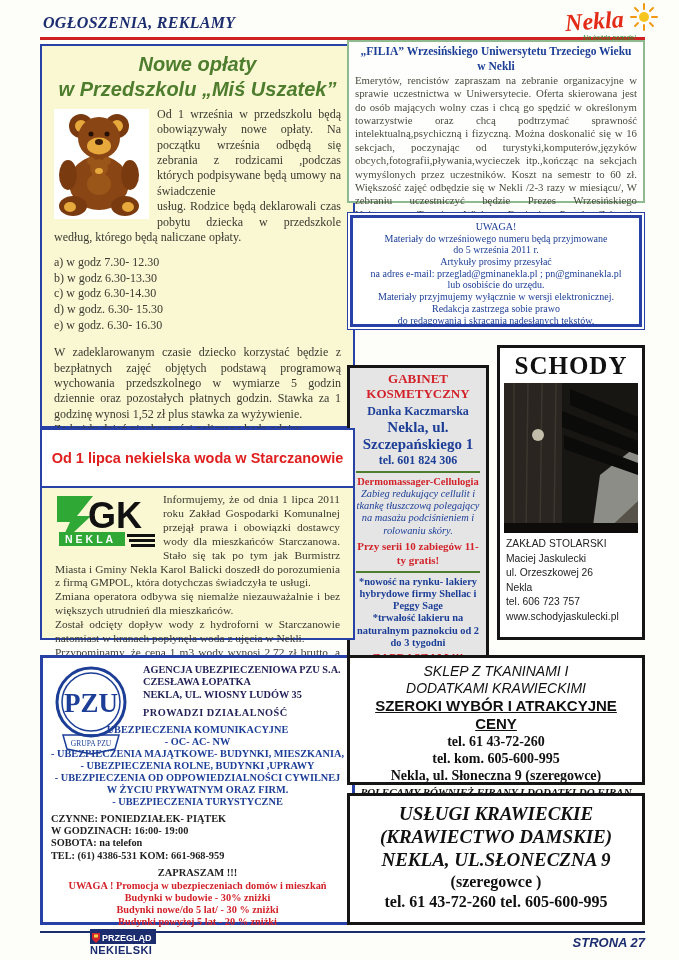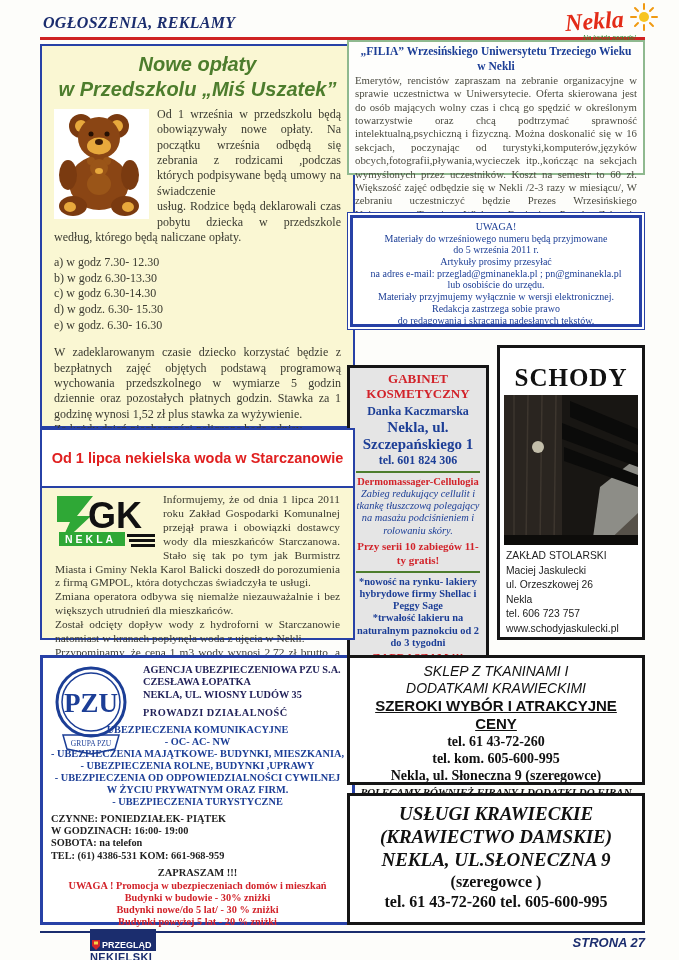--- a/index.html
+++ b/index.html
@@ -24,21 +24,21 @@
     border:2px solid #2741a6; padding:6px 12px 4px; }
   .prz-title { text-align:center; font-family:"Liberation Sans", sans-serif; font-weight:bold;
     font-style:italic; font-size:20px; line-height:1.25; color:#4d7d2d; }
   .prz-body { margin-top:5px; font-size:12px; line-height:1.28; color:#3a3a30; text-align:justify; }
   .bear { float:left; width:95px; height:110px; margin:2px 8px 2px 0; background:#fff; }
   .prz-list { clear:none; font-size:12px; line-height:1.3; color:#3a3a30; margin-top:10px; }
   .prz-par3 { margin-top:12px; font-size:12px; line-height:1.28; color:#3a3a30; text-align:justify; }
   .prz-sign { margin-top:10px; text-align:right; font-size:12.5px; color:#3a3a30; padding-right:4px; }
 
   
-  .filia { left:347px; top:40px; width:298px; height:135px; border:2px solid #8fb98f;
+  .filia { left:347px; top:40px; width:298px; height:163px; border:2px solid #8fb98f;
     background:#fefefc; padding:2px 6px; }
   .filia-title { text-align:center; font-weight:bold; font-size:11.5px; color:#1c3e96; line-height:1.3; }
   .filia-body { font-size:10.8px; line-height:1.24; color:#4b4b40; text-align:justify; }
   .filia-row { display:flex; font-size:10.8px; color:#4b4b40; }
   .filia-row .nok { flex:0 0 auto; }
   .filia-row .close1 { flex:1; text-align:center; }
   .filia-sign { text-align:center; font-size:10.8px; color:#4b4b40; }
 
   
   .uwaga { left:347px; top:212px; width:298px; height:118px; border:1px solid #2741a6;
@@ -57,21 +57,21 @@
   .gab-treat { font-weight:bold; font-size:10.5px; color:#d2232a; }
   .gab-desc { font-weight:normal; font-style:italic; font-size:10.4px; line-height:1.18; color:#1c3e96; margin-top:1px; }
   .gab-promo { font-weight:bold; font-size:11px; line-height:1.3; color:#d2232a; margin-top:2px; }
   .gab-nov { font-weight:bold; font-size:10.4px; line-height:1.18; color:#1c3e96; }
   .gab-invite { font-weight:bold; font-size:12px; color:#d2232a; margin-top:2px; }
 
   
   .schody { left:497px; top:345px; width:148px; height:295px; border:3px solid #151515;
     background:#fff; padding:4px 4px; }
   .schody-title { text-align:center; font-family:"Liberation Serif", serif; font-weight:bold;
-    font-size:25px; color:#111; letter-spacing:1px;margin-top:12px; }
+    font-size:25px; color:#111; letter-spacing:1px; }
   .schody-photo { display:block; margin:3px auto 4px; }
   .schody-lines { font-family:"Liberation Sans", sans-serif; font-size:10.3px; line-height:1.42;
     color:#222; padding-left:2px; }
 
   
   .woda { left:40px; top:428px; width:315px; height:212px; border:2px solid #2741a6; background:#faf7d3; }
   .woda-title { background:#fff; border-bottom:2px solid #2741a6; text-align:center;
     font-family:"Liberation Sans", sans-serif; font-weight:bold; font-size:14.5px; color:#e02020;
     padding:20px 2px; }
   .woda-body { padding:5px 13px; font-size:11.4px; line-height:1.22; color:#3a3a30; text-align:justify; }
@@ -103,21 +103,21 @@
 
   
   .uslugi { left:347px; top:793px; width:298px; height:132px; border:3px solid #151515;
     background:#fff; padding:6px 4px; text-align:center; }
   .uslugi-big { font-weight:bold; font-style:italic; font-size:19px; line-height:1.22; color:#111; }
   .uslugi-med { font-weight:bold; font-size:16px; line-height:1.3; color:#111; }
 
   
   .foot-rule { position:absolute; left:40px; top:931px; width:605px; height:2px; background:#1b2d6e; }
   .foot-logo { position:absolute; left:90px; top:929px; }
-  .foot-badge { display:flex; align-items:center; gap:2px; background:#1b2d6e; padding:11px 4px 1px 2px; }
+  .foot-badge { display:flex; align-items:center; gap:2px; background:#1b2d6e; padding:4px 4px 1px 2px; }
   .foot-badge span { color:#fff; font-family:"Liberation Sans", sans-serif; font-weight:bold; font-size:9px; }
   .foot-sub { color:#1b2d6e; font-family:"Liberation Sans", sans-serif; font-weight:bold;
     font-size:11px; letter-spacing:.4px; }
   .foot-page { position:absolute; right:34px; top:935px; font-family:"Liberation Sans", sans-serif;
     font-weight:bold; font-style:italic; font-size:13px; color:#1b2d6e; }
 </style>
 </head>
 <body>
 
 <div class="page">

